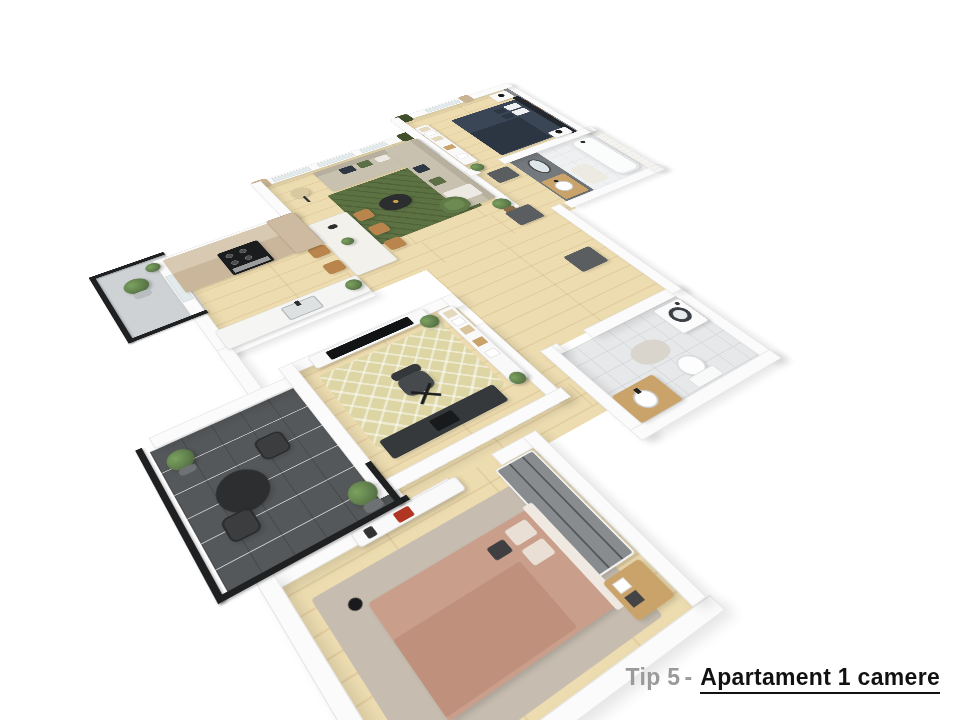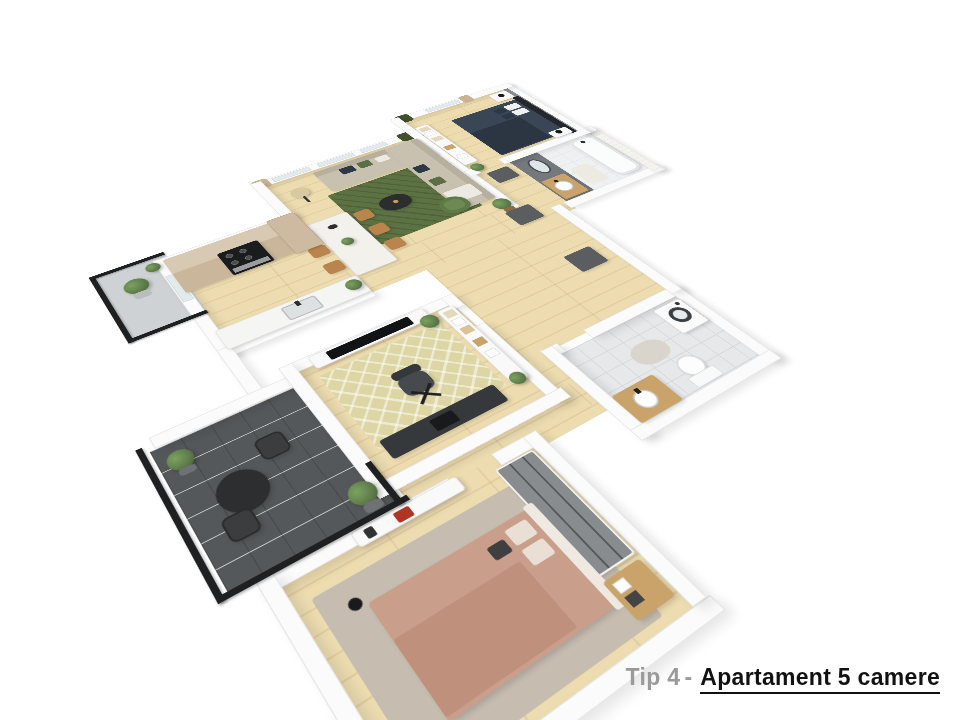--- a/index.html
+++ b/index.html
@@ -281,15 +281,15 @@
    <div class="rail" style="left:154px;top:246px;width:102px;height:7px"></div>
    <div class="rail" style="left:154px;top:393px;width:102px;height:7px"></div>
    <div class="plant" style="left:184px;top:282px;width:32px;height:32px"></div>
    <div class="pot" style="left:190px;top:312px;width:22px;height:14px;background:#b9bdbf"></div>
    <div class="plant" style="left:222px;top:262px;width:20px;height:20px"></div>
 
   </div>
  </div>
 
  <div id="caption">
-   <span class="t">Tip 4</span><span class="s">-</span><span class="a">Apartament 5 camere</span>
+   <span class="t">Tip 5</span><span class="s">-</span><span class="a">Apartament 1 camere</span>
  </div>
 </div>
 
 </body></html>

